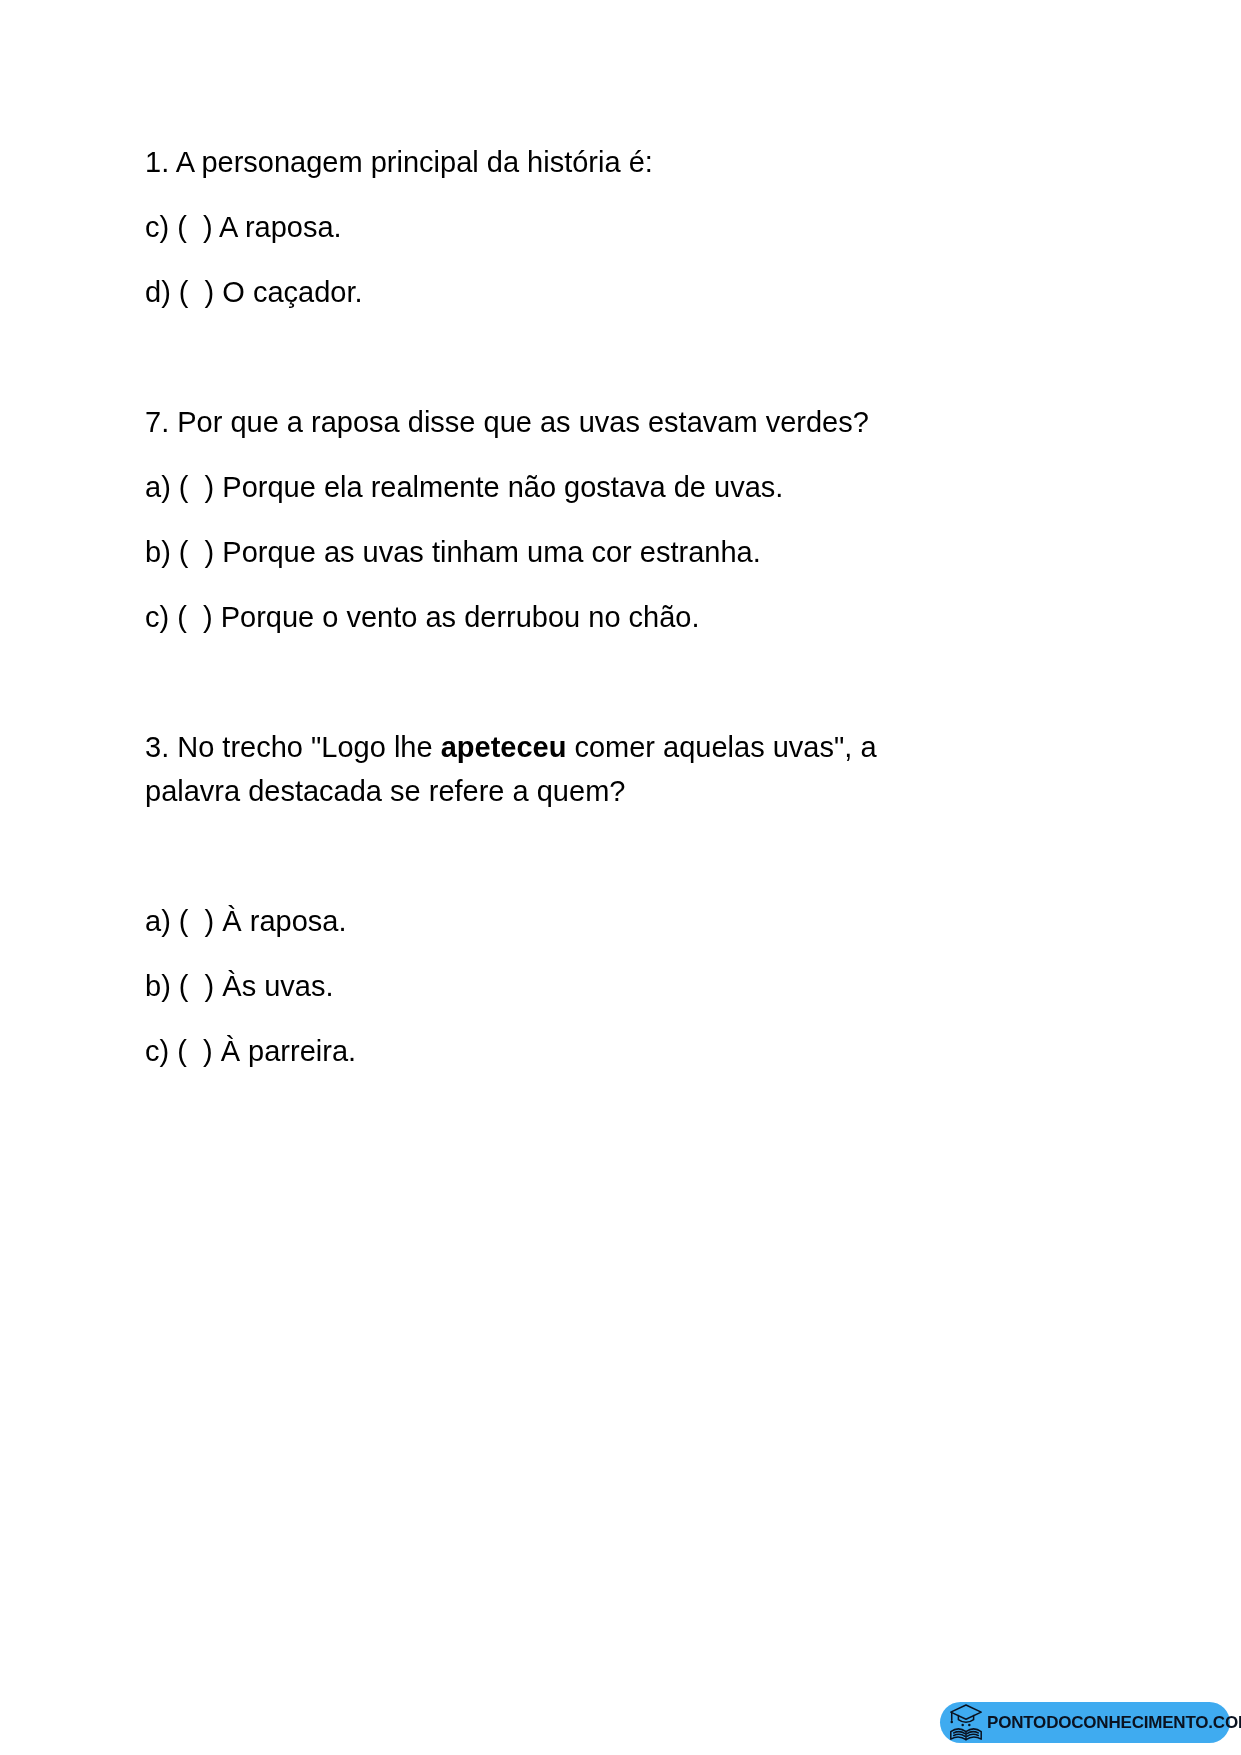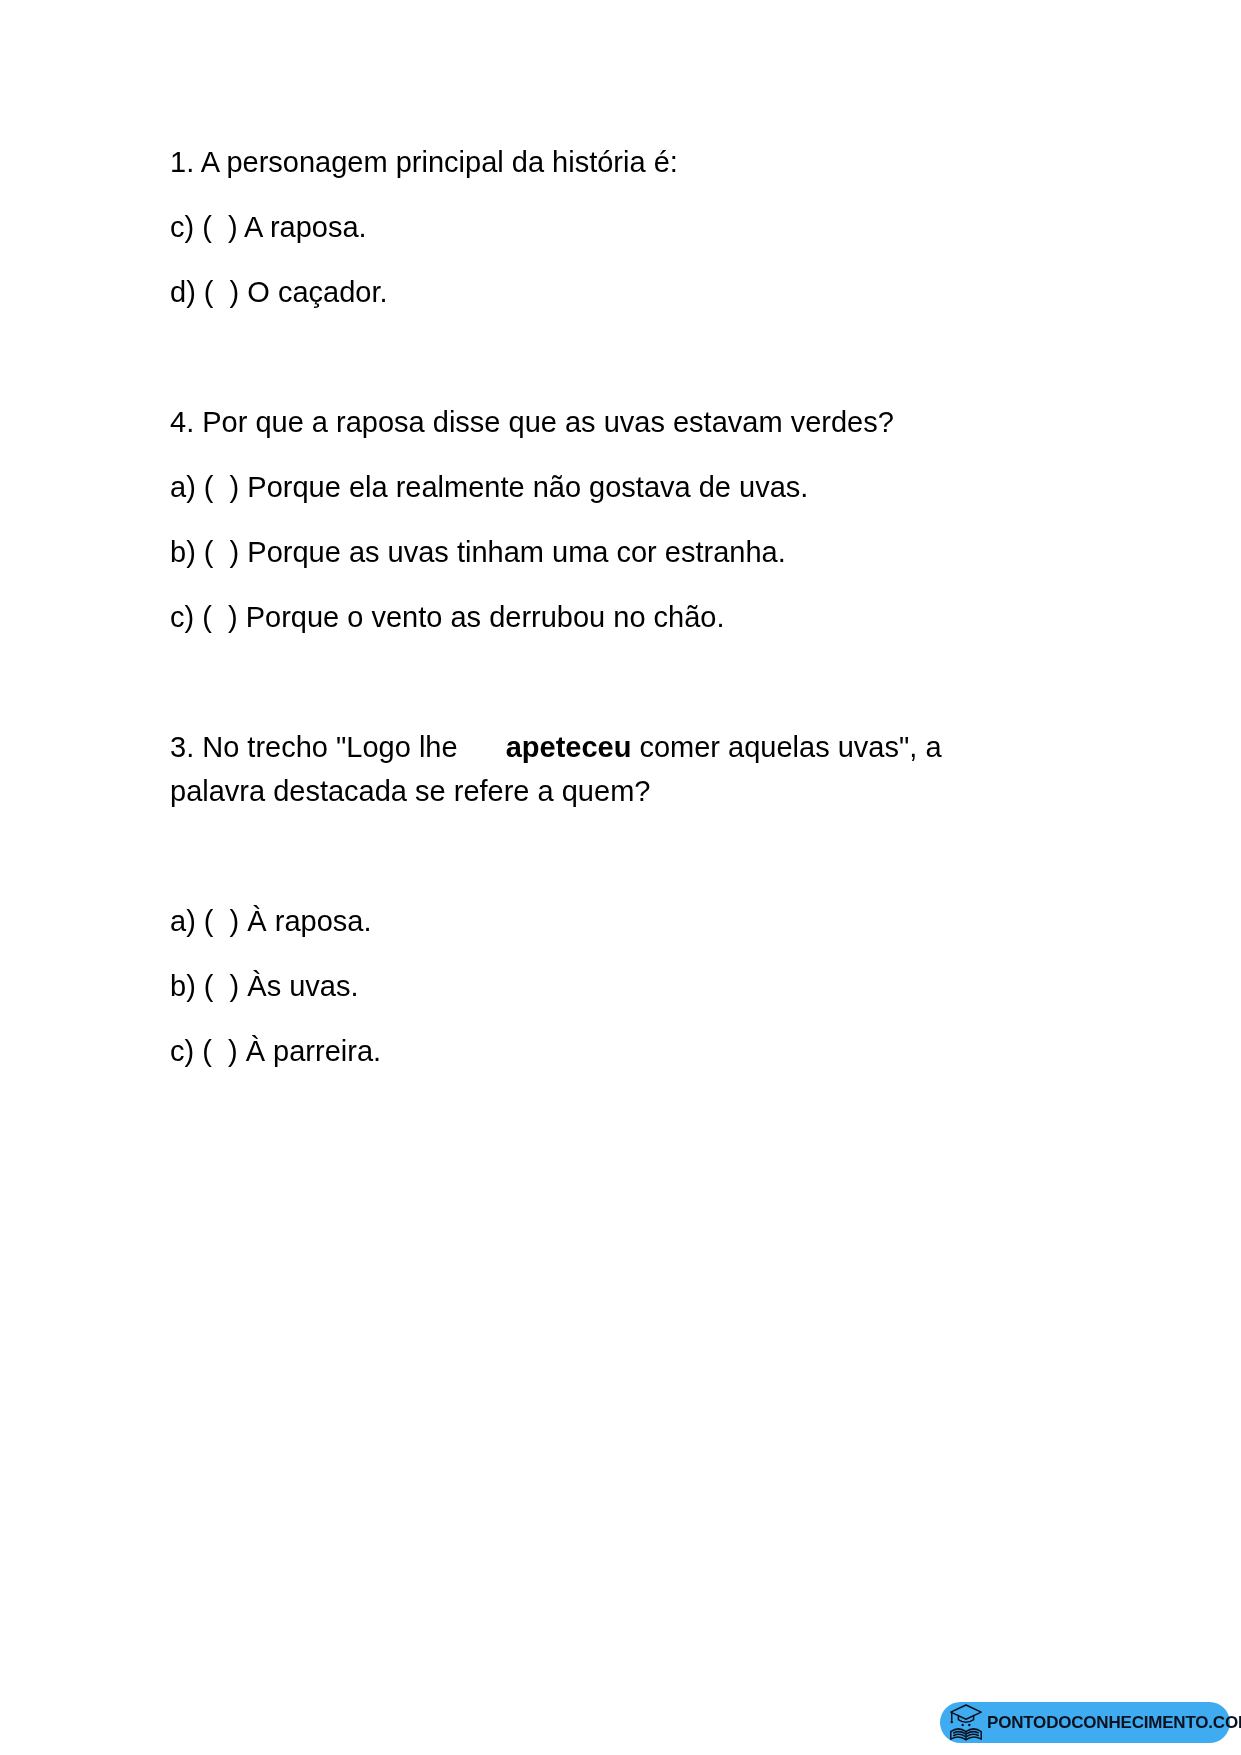--- a/index.html
+++ b/index.html
@@ -5,35 +5,35 @@
   html, body { margin: 0; padding: 0; }
   .page {
     position: relative;
     width: 1241px;
     height: 1755px;
     overflow: hidden;
     font-family: "Liberation Sans", "DejaVu Sans", sans-serif;
   }
   .content {
     position: absolute;
-    left: 170px;
+    left: 145px;
     top: 140px;
     width: 900px;
     font-size: 29px;
     line-height: 44px;
   }
   .content p {
     margin: 0 0 21px 0;
     white-space: pre-line;
   }
   .blank {
     height: 44px;
     margin-bottom: 21px;
   }
-  .bold { font-weight: 700; margin-left: 40px; }
+  .bold { font-weight: 700; }
   .badge {
     position: absolute;
     left: 940px;
     top: 1702px;
     width: 290px;
     height: 41px;
     border-radius: 21px;
     box-sizing: border-box;
     display: flex;
     align-items: center;
@@ -61,21 +61,21 @@
 
     <section>
       <p>1. A personagem principal da história é:</p>
       <p>c) (&nbsp;&nbsp;) A raposa.</p>
       <p>d) (&nbsp;&nbsp;) O caçador.</p>
     </section>
 
     <div class="blank"></div>
 
     <section>
-      <p>4. Por que a raposa disse que as uvas estavam verdes?</p>
+      <p>7. Por que a raposa disse que as uvas estavam verdes?</p>
       <p>a) (&nbsp;&nbsp;) Porque ela realmente não gostava de uvas.</p>
       <p>b) (&nbsp;&nbsp;) Porque as uvas tinham uma cor estranha.</p>
       <p>c) (&nbsp;&nbsp;) Porque o vento as derrubou no chão.</p>
     </section>
 
     <div class="blank"></div>
 
     <section>
       <p><span>3. No trecho "Logo lhe </span><span class="bold">apeteceu</span><span> comer aquelas uvas", a
 palavra destacada se refere a quem?</span></p>

